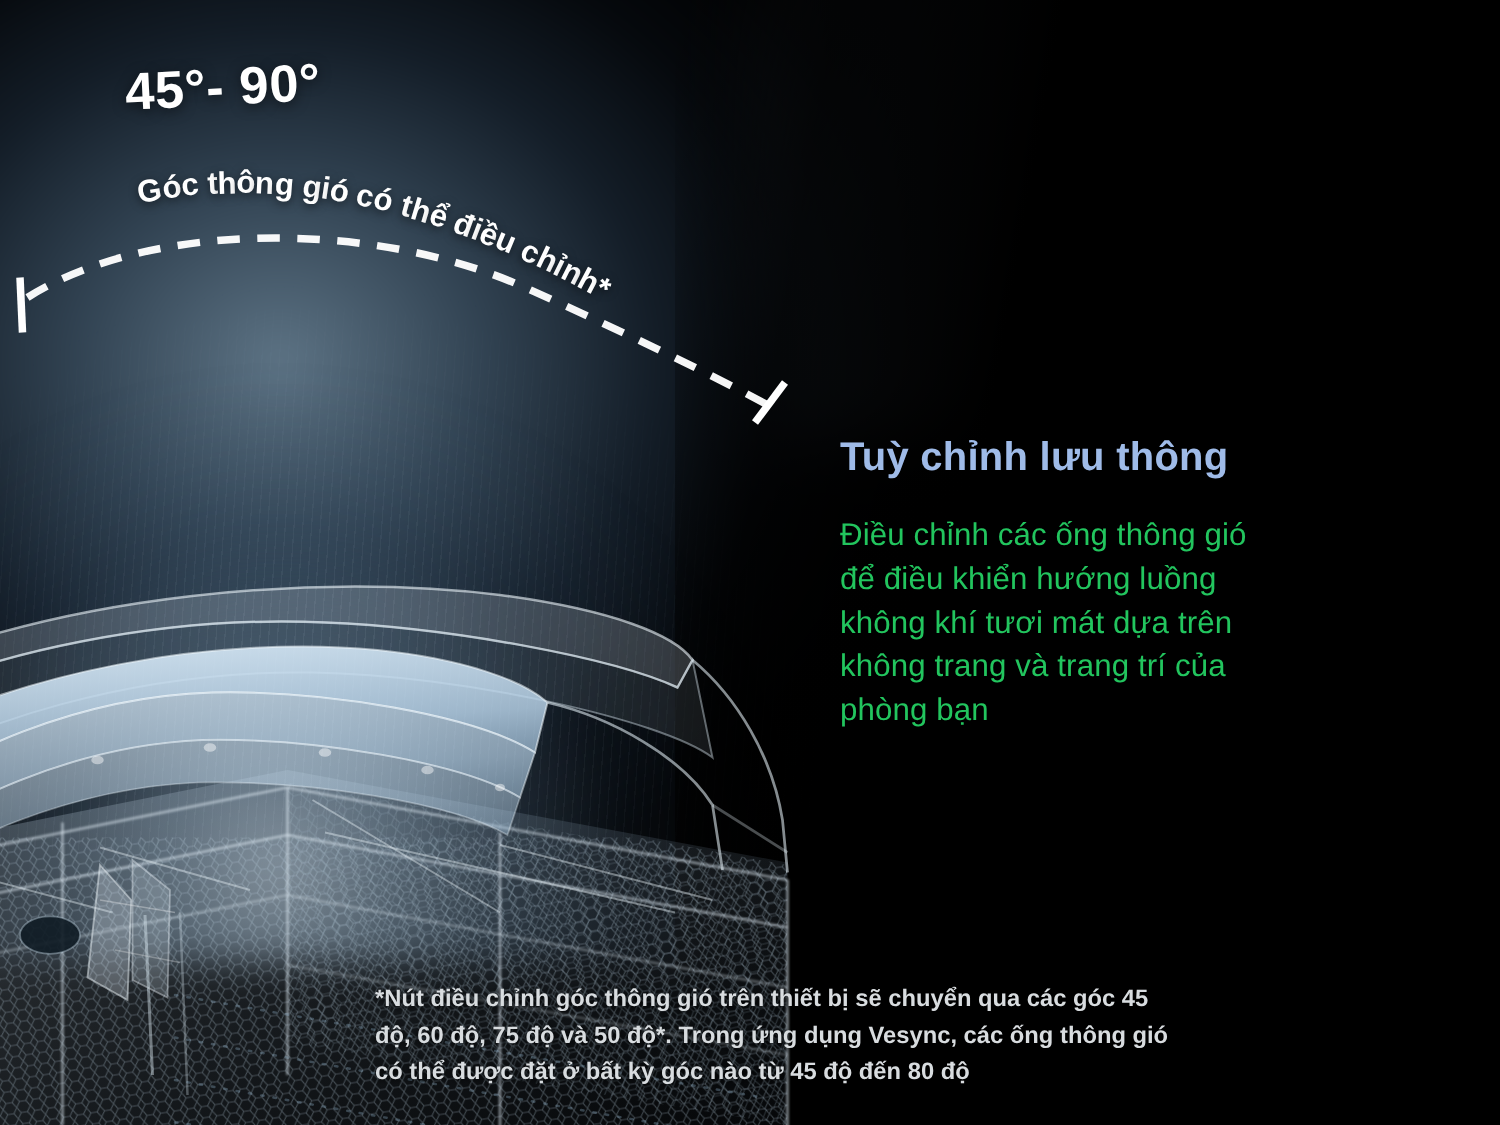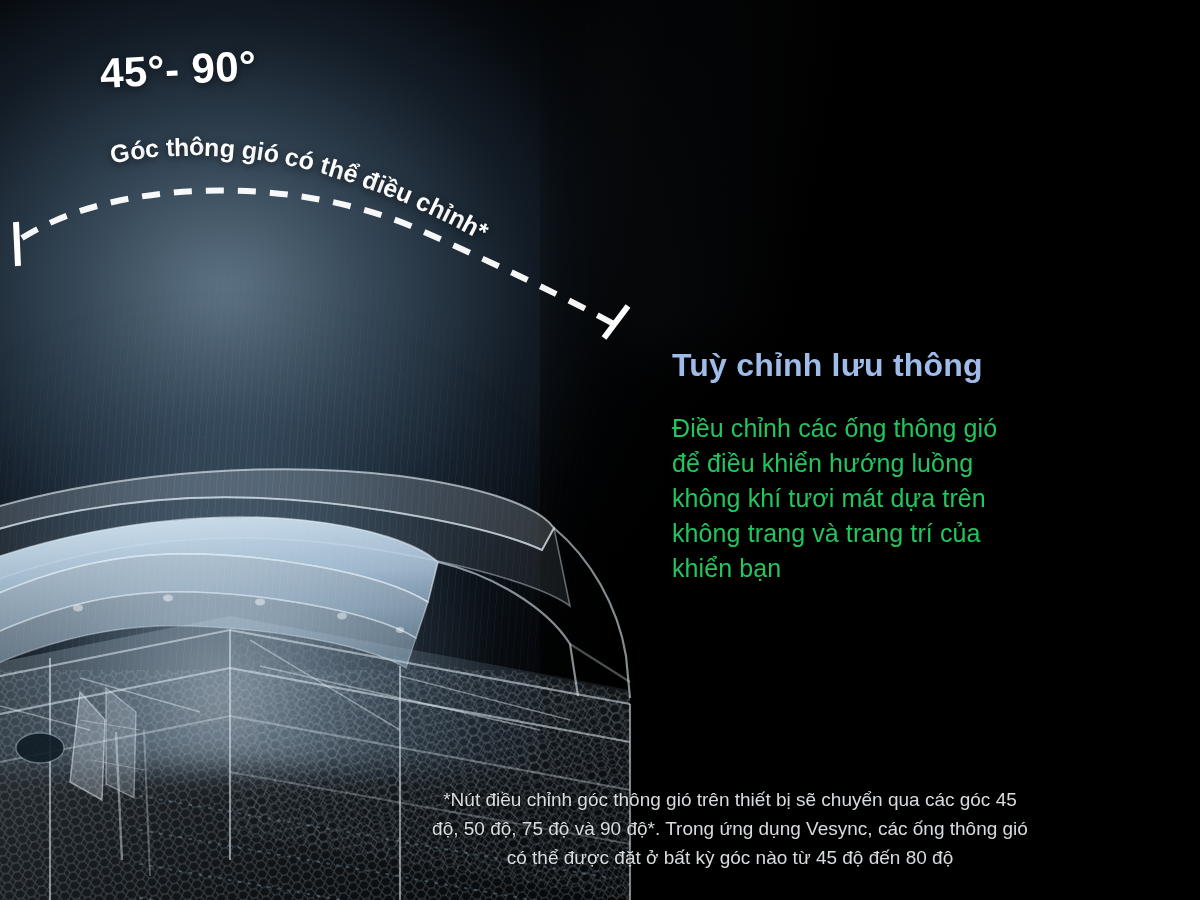--- a/index.html
+++ b/index.html
@@ -103,22 +103,22 @@
     color:#9fbbe8;margin:0 0 26px 0;letter-spacing:.2px;
   }
   .body-copy{
     font-size:25px;line-height:1.40;font-weight:400;
     color:#22c55e;margin:0;letter-spacing:.1px;
   }
 
   
   #footnote{
     position:absolute;left:300px;top:786px;width:860px;
-    text-align:center;
-    font-size:19px;line-height:1.52;font-weight:400;
+    text-align:left;
+    font-size:19px;line-height:1.52;font-weight:700;
     color:#d8dcdf;
     text-shadow:0 1px 5px rgba(0,0,0,.85);
   }
   #footnote div{display:block;}
 </style>
 </head>
 <body>
 
 <div id="stage">
 
@@ -295,23 +295,23 @@
 
   <div id="copy">
     <h1 class="headline">
       <span>Tuỳ chỉnh lưu thông</span><br>
     </h1>
     <p class="body-copy">
       <span>Điều chỉnh các ống thông gió</span><br>
       <span>để điều khiển hướng luồng</span><br>
       <span>không khí tươi mát dựa trên</span><br>
       <span>không trang và trang trí của</span><br>
-      <span>khiển bạn</span>
+      <span>phòng bạn</span>
     </p>
   </div>
 
   <div id="footnote">
     <div>*Nút điều chỉnh góc thông gió trên thiết bị sẽ chuyển qua các góc 45</div>
-    <div>độ, 50 độ, 75 độ và 90 độ*. Trong ứng dụng Vesync, các ống thông gió</div>
+    <div>độ, 60 độ, 75 độ và 50 độ*. Trong ứng dụng Vesync, các ống thông gió</div>
     <div>có thể được đặt ở bất kỳ góc nào từ 45 độ đến 80 độ</div>
   </div>
 
 </div>
 
 </body></html>

